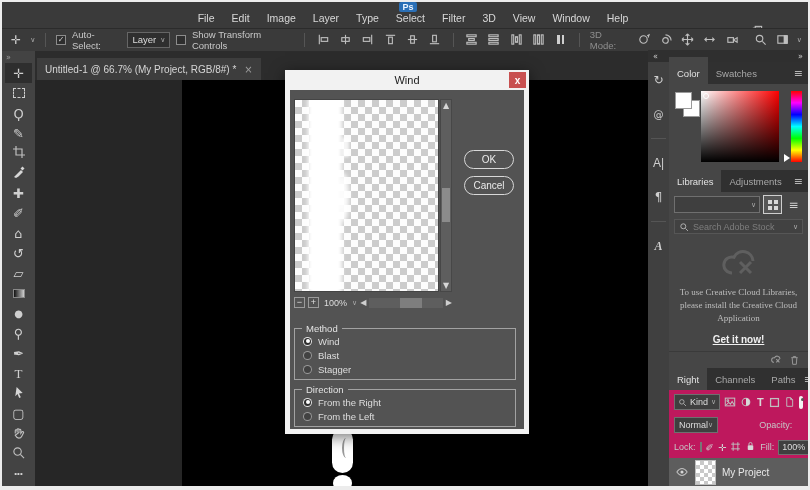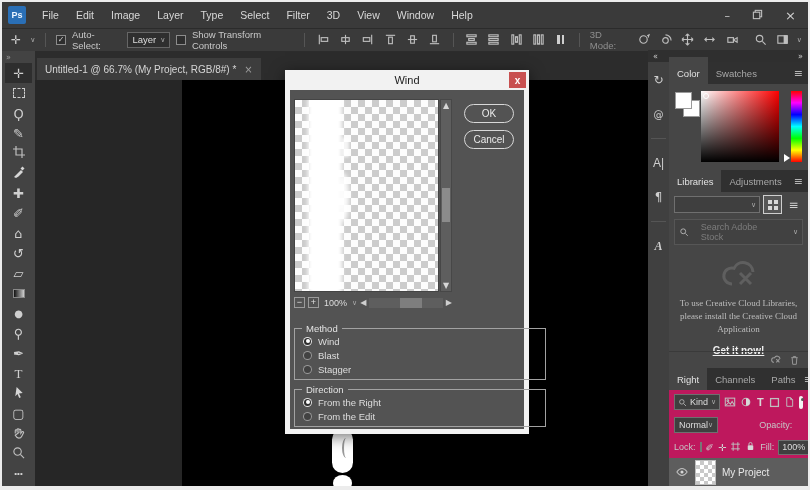--- a/index.html
+++ b/index.html
@@ -6,21 +6,21 @@
   html,body { background:#111; }
   body { font-family:"Liberation Sans","DejaVu Sans",sans-serif; }
   .screen { position:relative; width:810px; height:490px; background:#3a3a3a;
             border:2px solid #ececec; border-bottom-width:4px; overflow:hidden;
             color:#d0d0d0; font-size:10px; }
   .abs { position:absolute; }
   .glyph { font-family:"DejaVu Sans",sans-serif; color:#cfcfcf; }
   svg { stroke:#bfbfbf; fill:none; stroke-width:1.2; }
 
   
-  .menubar { left:0; top:0; right:0; height:26px; background:#3a3a3a; display:flex; align-items:center; }
+  .menubar { left:0; top:0; right:0; height:26px; background:#3a3a3a; display:flex; align-items:center;flex-direction:column; }
   .ps-logo { width:18px; height:18px; margin-left:6px; background:#2a6fb6; color:#eaf4ff;
              font-size:9px; font-weight:bold; display:flex; align-items:center; justify-content:center; border-radius:2px; }
   .menu-items { display:flex; gap:17px; margin-left:16px; font-size:10.5px; color:#d8d8d8; }
   .menu-items span { cursor:default; }
   .win-controls { margin-left:auto; display:flex; gap:22px; margin-right:12px; align-items:center; color:#cfcfcf; font-size:11px; }
 
   
   .optionsbar { left:0; top:26px; right:0; height:22px; background:#3a3a3a; border-top:1px solid #2b2b2b;
                 display:flex; align-items:center; gap:6px; padding:0 6px; font-size:9.5px; color:#c9c9c9; }
   .sep { width:1px; height:14px; background:#555; margin:0 4px; }
@@ -80,22 +80,22 @@
             background:linear-gradient(#f00,#f0f,#00f,#0ff,#0f0,#ff0,#f00); }
   .huemark { position:absolute; right:18px; top:70px; width:0; height:0;
              border-top:4px solid transparent; border-bottom:4px solid transparent; border-left:6px solid #fff; }
 
   .lib-content { height:176px; position:relative; flex:none; background:#464646; padding:4px 5px; }
   .librow1 { display:flex; gap:4px; align-items:center; }
   .libsel { width:86px; height:17px; border:1px solid #6f6f6f; background:#3f3f3f; display:flex;
             align-items:center; justify-content:flex-end; padding:0 3px; }
   .viewbtn { width:17px; height:17px; display:flex; align-items:center; justify-content:center; }
   .viewbtn.active { background:#565656; outline:1px solid #cfcfcf; }
-  .searchrow { margin-top:6px; height:26px; background:#414141; border:1px solid #565656; display:flex;
-               align-items:center; gap:12px; padding:0 4px; color:#7d7d7d; font-size:9px; }
+  .searchrow { margin-top:6px; height:15px; background:#414141; border:1px solid #565656; display:flex;
+               align-items:center; gap:4px; padding:0 4px; color:#7d7d7d; font-size:9px; }
   .cc-logo { display:flex; justify-content:center; margin-top:10px; }
   .libmsg { text-align:center; font-size:9px; line-height:13px; color:#bdbdbd;font-family:Liberation Serif, serif; }
   .liblink { margin-top:9px; text-align:center; font-size:10px; font-weight:bold; color:#f0f0f0; text-decoration:underline; }
   .libfoot { position:absolute; left:0; right:0; bottom:0; height:17px; border-top:1px solid #3a3a3a;
              display:flex; align-items:center; justify-content:flex-end; gap:7px; padding:0 8px; }
 
   .layers-content { flex:1; background:#be185d; font-size:9px; color:#c6c6c6; }
   .lrow { display:flex; align-items:center; gap:4px; padding:0 5px; height:24px; }
   .kindbox { width:58px; height:16px; border:1px solid #6f6f6f; background:#3f3f3f; display:flex;
              align-items:center; gap:3px; padding:0 3px; color:#ddd; }
@@ -127,22 +127,22 @@
   .vscroll { position:absolute; left:150px; top:9px; width:12px; height:193px; background:#5e5e5e; border:1px solid #474747; }
   .vscroll .arr { position:absolute; left:0; width:100%; text-align:center; font-size:8px; color:#d6d6d6; }
   .vthumb { position:absolute; left:1px; width:8px; top:88px; height:34px; background:#8b8b8b; }
   .zoomrow { position:absolute; left:4px; top:206px; width:158px; height:13px; display:flex; align-items:center; gap:3px;
              color:#ddd; font-size:9px; }
   .zbtn { width:11px; height:11px; border:1px solid #9b9b9b; display:flex; align-items:center; justify-content:center;
           font-size:9px; line-height:9px; color:#e0e0e0; }
   .htrack { flex:1; height:10px; background:#5e5e5e; position:relative; }
   .hthumb { position:absolute; left:42%; top:0; width:22px; height:100%; background:#7e7e7e; }
   .okbtn { position:absolute; left:174px; width:50px; height:19px; border:1.5px solid #d8d8d8; border-radius:10px;
-           background:#535353; color:#eaeaea; font-size:10px; display:flex; align-items:center; justify-content:center; }
-  .group { position:absolute; left:4px; width:252px; border:1px solid #a2a2a2; }
+           background:#535353; color:#eaeaea; font-size:10px; display:flex; align-items:center; justify-content:center;margin-top:46px; }
+  .group { position:absolute; left:4px; width:222px; border:1px solid #a2a2a2; }
   .gleg { position:absolute; top:-6px; left:7px; background:#535353; padding:0 4px; font-size:9.5px; color:#e3e3e3; }
   .ropt { display:flex; align-items:center; gap:6px; padding:2px 8px; font-size:9.5px; color:#dedede; height:14px; }
   .radio { width:9px; height:9px; border-radius:50%; background:#424242; box-shadow:inset 0 0 0 1px #9a9a9a; position:relative; flex:none; }
   .ropt.sel .radio { box-shadow:inset 0 0 0 1px #e8e8e8; background:#2e2e2e; }
   .ropt.sel .radio::after { content:""; position:absolute; left:2.5px; top:2.5px; width:4px; height:4px; border-radius:50%; background:#fff; }
 </style>
 </head>
 <body>
 
 <div class="screen">
@@ -611,20 +611,20 @@
       </div>
 
       <div class="group" style="top:299px; height:38px;">
         <span class="gleg">Direction</span>
         <div class="ropt sel" style="margin-top:5px;">
           <span class="radio"></span>
           <span>From the Right</span>
         </div>
         <div class="ropt">
           <span class="radio"></span>
-          <span>From the Edit</span>
+          <span>From the Left</span>
         </div>
       </div>
 
     </div>
   </div>
 
 </div>
 
 </body></html>

